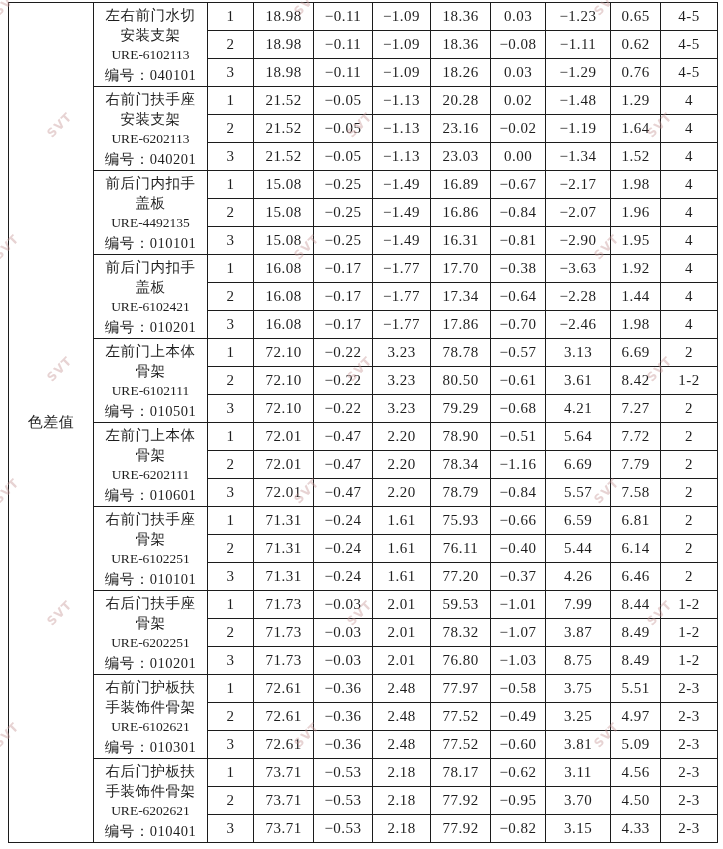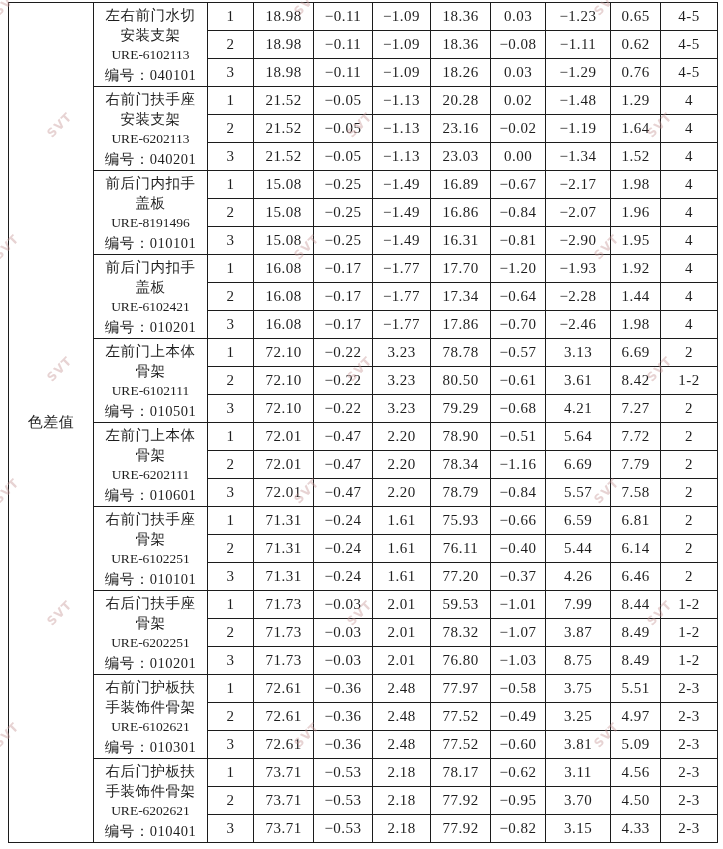--- a/index.html
+++ b/index.html
@@ -151,21 +151,21 @@
         <td class="value-cell">23.03</td>
         <td class="value-cell">0.00</td>
         <td class="value-cell">−1.34</td>
         <td class="value-cell">1.52</td>
         <td class="rating-cell">4</td>
       </tr>
       <tr>
         <td class="name-cell" rowspan="3">
           <div class="cn">前后门内扣手</div>
           <div class="cn">盖板</div>
-          <div class="code">URE-8191496</div>
+          <div class="code">URE-4492135</div>
           <div class="cn">编号：010101</div>
         </td>
         <td class="sample-cell">1</td>
         <td class="value-cell">15.08</td>
         <td class="value-cell">−0.25</td>
         <td class="value-cell">−1.49</td>
         <td class="value-cell">16.89</td>
         <td class="value-cell">−0.67</td>
         <td class="value-cell">−2.17</td>
         <td class="value-cell">1.98</td>
@@ -198,22 +198,22 @@
           <div class="cn">前后门内扣手</div>
           <div class="cn">盖板</div>
           <div class="code">URE-6102421</div>
           <div class="cn">编号：010201</div>
         </td>
         <td class="sample-cell">1</td>
         <td class="value-cell">16.08</td>
         <td class="value-cell">−0.17</td>
         <td class="value-cell">−1.77</td>
         <td class="value-cell">17.70</td>
-        <td class="value-cell">−1.20</td>
-        <td class="value-cell">−1.93</td>
+        <td class="value-cell">−0.38</td>
+        <td class="value-cell">−3.63</td>
         <td class="value-cell">1.92</td>
         <td class="rating-cell">4</td>
       </tr>
       <tr>
         <td class="sample-cell">2</td>
         <td class="value-cell">16.08</td>
         <td class="value-cell">−0.17</td>
         <td class="value-cell">−1.77</td>
         <td class="value-cell">17.34</td>
         <td class="value-cell">−0.64</td>

